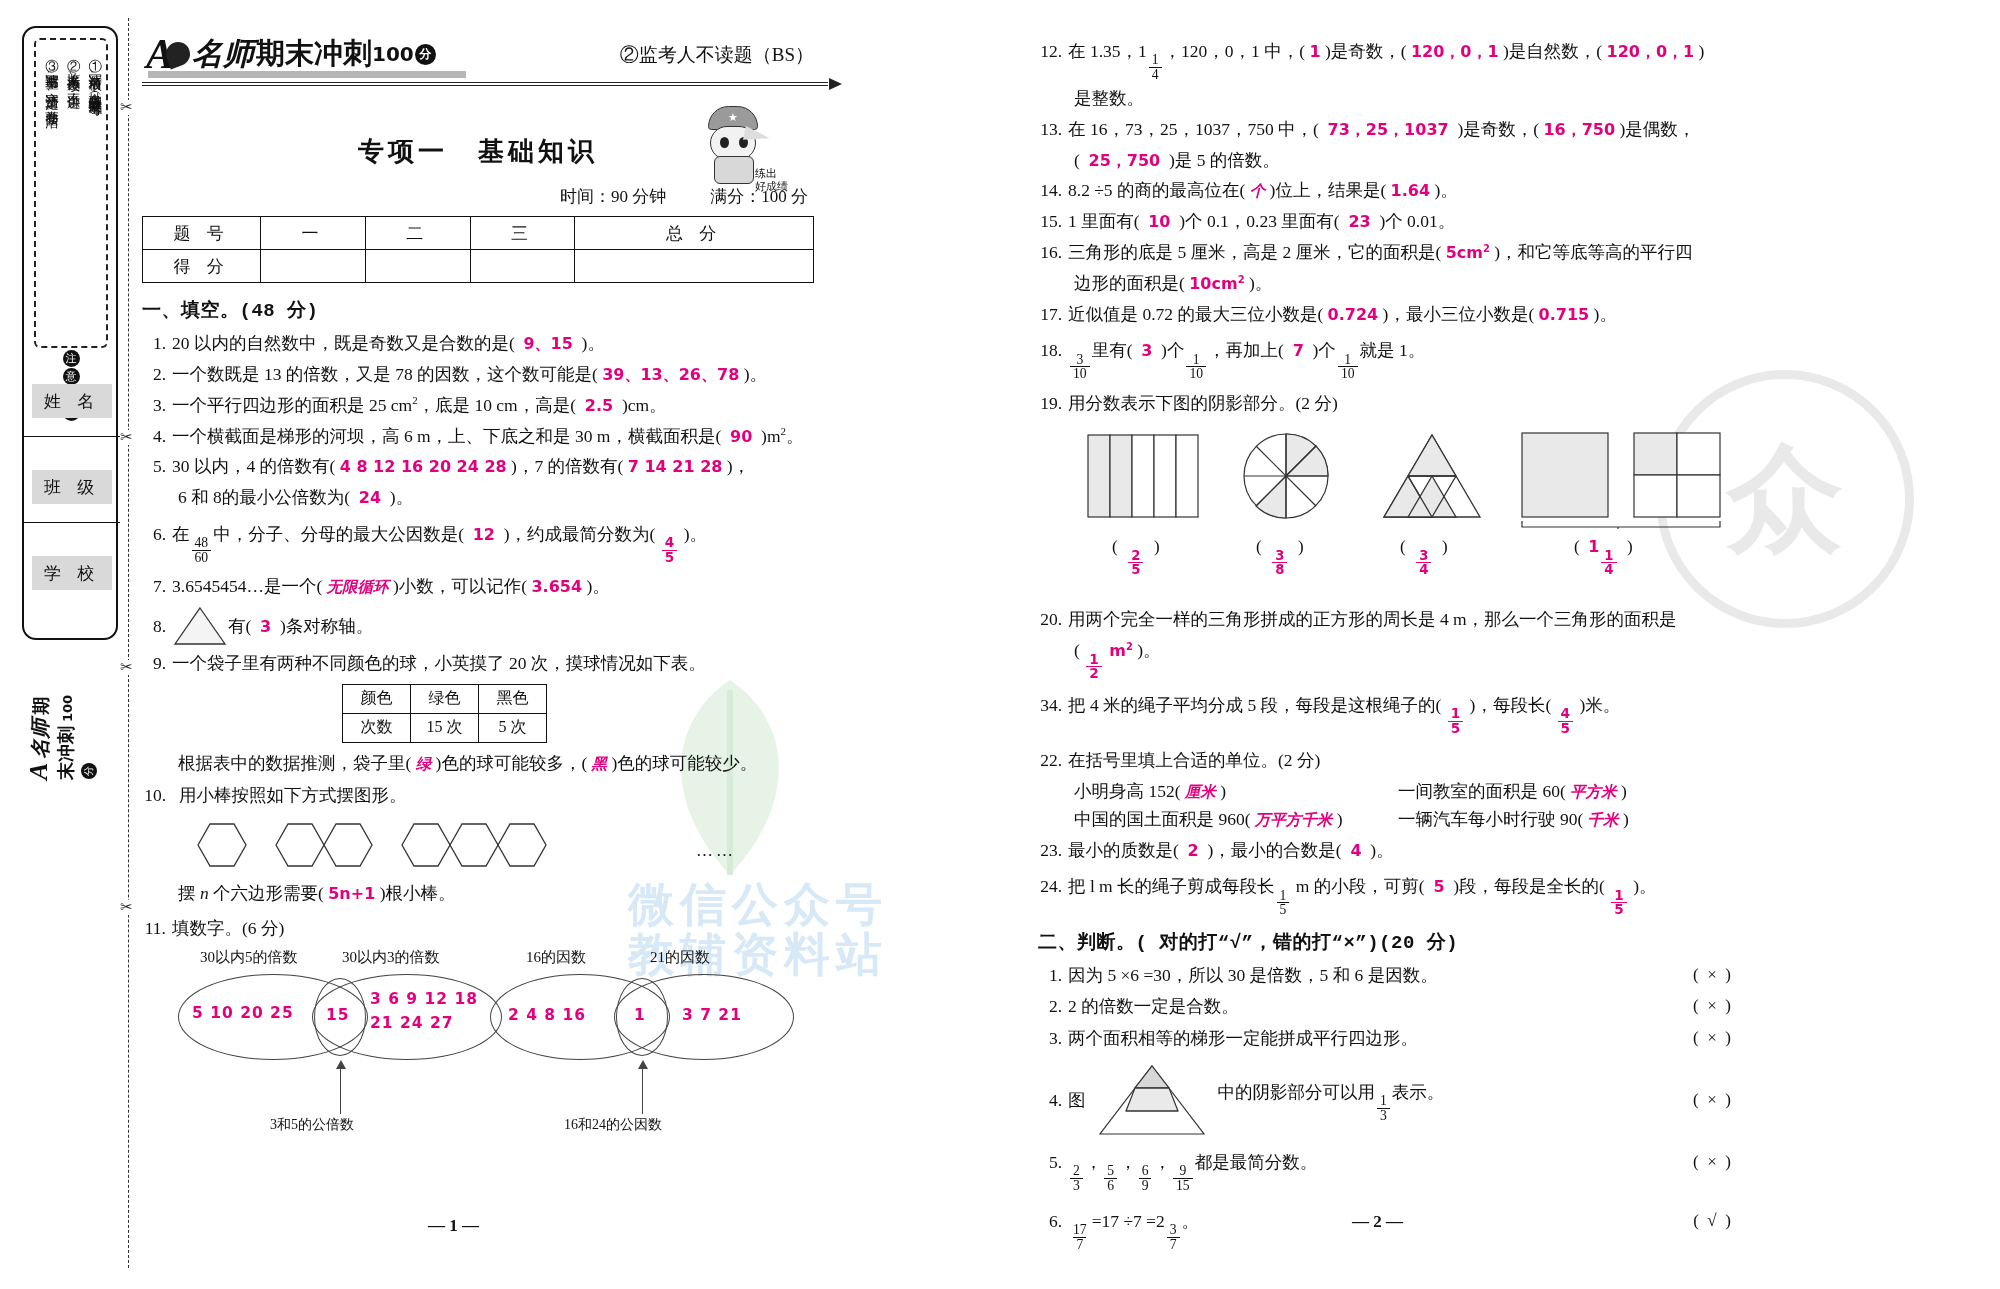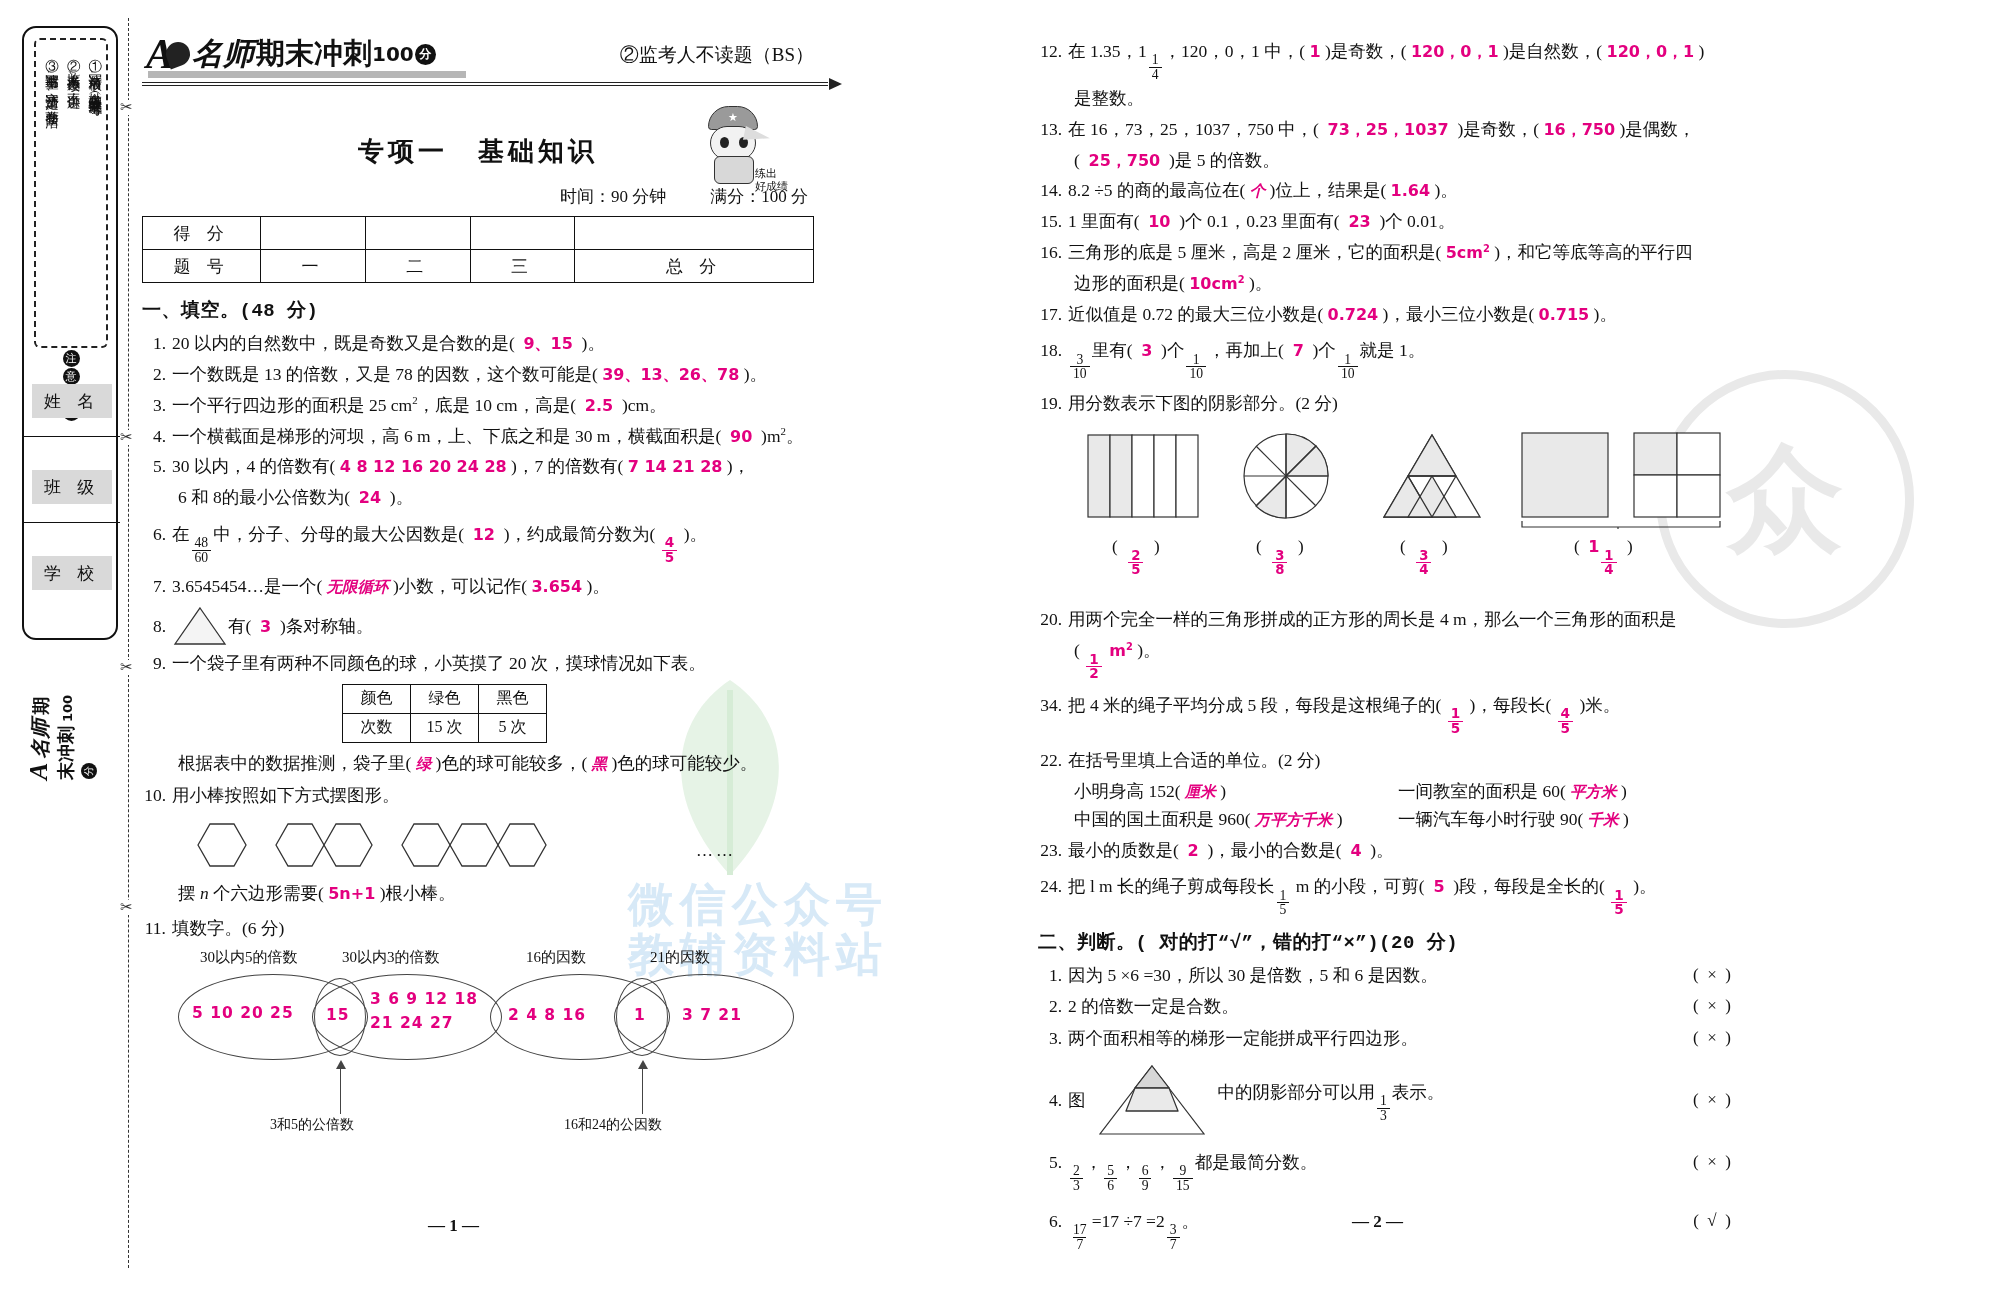--- a/index.html
+++ b/index.html
@@ -249,32 +249,32 @@
       </div>
     </div>
 
     <div class="timeline">
       <span>时间：90 分钟</span><b>满分：100 分</b>
     </div>
 
     <table class="score">
       <tbody>
             <tr>
+        <td class="lbl">题 号</td>
+        <td>一</td>
+        <td>二</td>
+        <td>三</td>
+        <td>总 分</td>
+      </tr>
+      <tr>
         <td class="lbl">得 分</td>
         <td></td>
         <td></td>
         <td></td>
         <td></td>
-      </tr>
-      <tr>
-        <td class="lbl">题 号</td>
-        <td>一</td>
-        <td>二</td>
-        <td>三</td>
-        <td>总 分</td>
       </tr>
     </tbody>
         </table>
 
     <div class="sec-head">一、填空。(48 分)</div>
 
     <div class="q">
       <span class="qn">1.</span>
       <span class="qb">20 以内的自然数中，既是奇数又是合数的是(&nbsp;&nbsp;<span class="ans">9、15</span>&nbsp;&nbsp;)。</span>
     </div>
@@ -341,21 +341,21 @@
       <tr>
         <td>次数</td>
         <td>15 次</td>
         <td>5 次</td>
       </tr>
     </tbody>
         </table>
 
     <div class="cont" style="margin-top:6px;">根据表中的数据推测，袋子里(&nbsp;<span class="ansh">绿</span>&nbsp;)色的球可能较多，(&nbsp;<span class="ansh">黑</span>&nbsp;)色的球可能较少。</div>
 
-    <div class="q" style="margin-top:4px;">
+    <div class="q" style="margin-top:4px;gap:7px;">
       <span class="qn">10.</span>
       <span class="qb">用小棒按照如下方式摆图形。</span>
     </div>
 
     <div class="hexrow">
       <svg width="520" height="60">
         <g fill="none" stroke="#333" stroke-width="1.3">
           <polygon points="14,30 26,9 50,9 62,30 50,51 26,51"></polygon>
           <polygon points="92,30 104,9 128,9 140,30 128,51 104,51"></polygon>
           <polygon points="140,30 152,9 176,9 188,30 176,51 152,51"></polygon>

